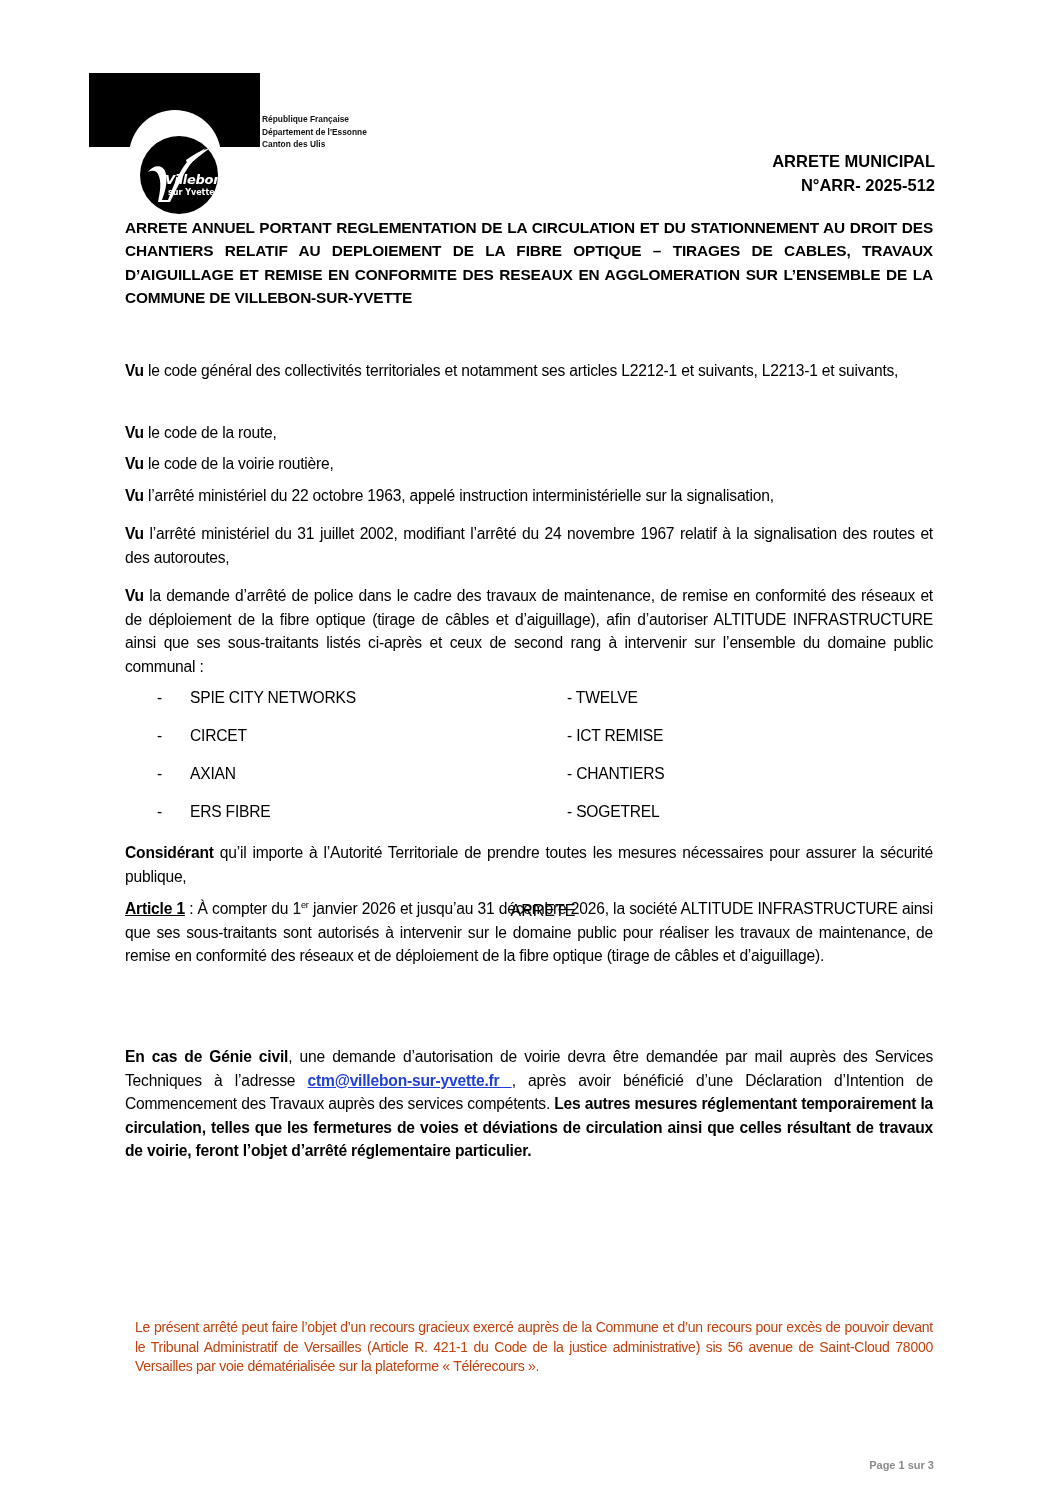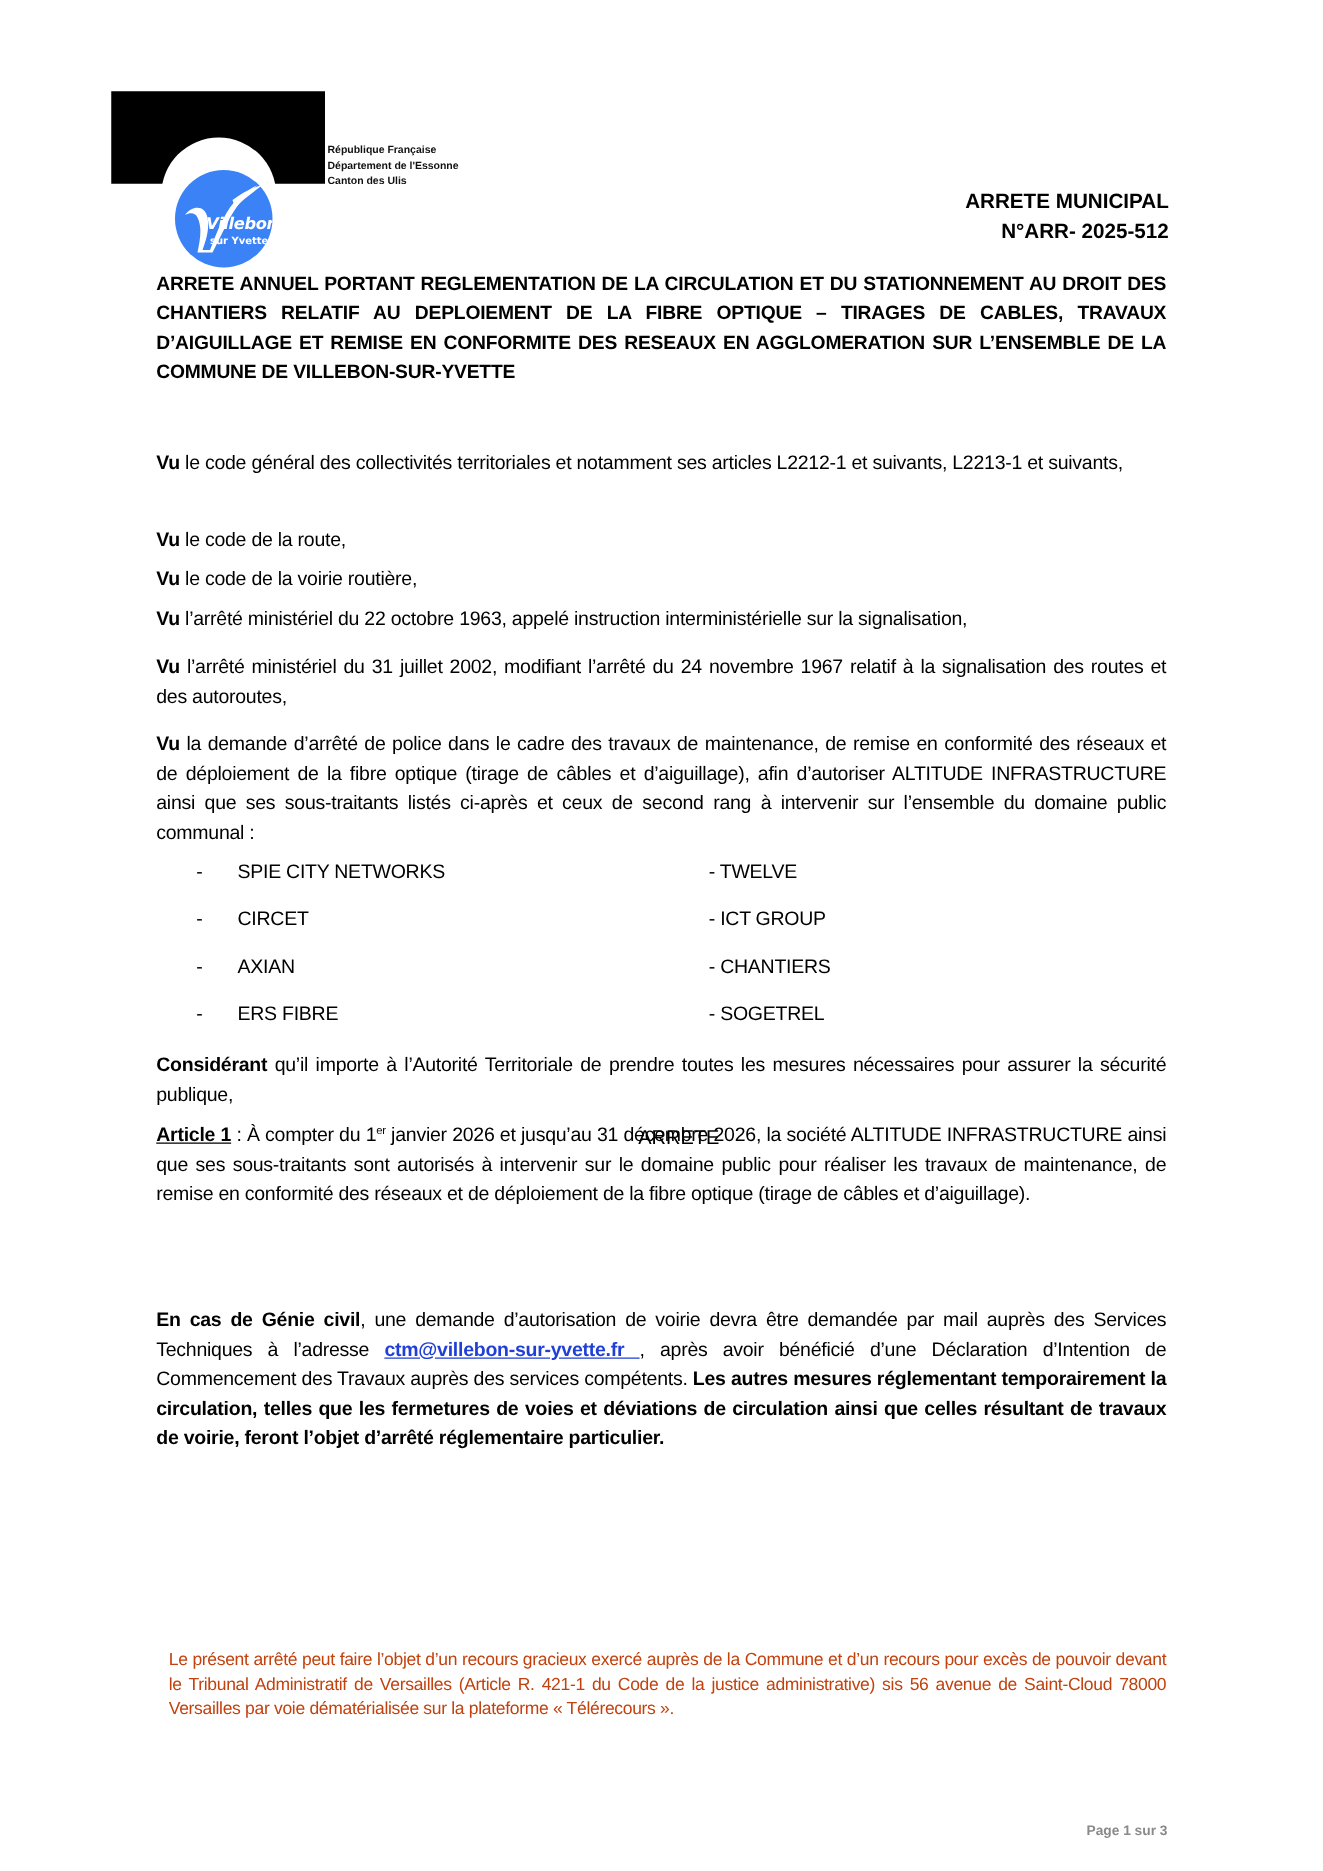--- a/index.html
+++ b/index.html
@@ -3,21 +3,21 @@
 <meta charset="utf-8">
 <style>
   html, body { margin: 0; padding: 0; background: #ffffff; }
   body { width: 1058px; height: 1497px; position: relative; overflow: hidden;
          font-family: "Liberation Sans", sans-serif; color: #000; }
   .abs { position: absolute; }
   
   #logo { left: 89px; top: 73px; width: 172px; height: 148px; }
   #logo-rect { position:absolute; left:0; top:0; width:171px; height:74px; background:#000; }
   #logo-arc { position:absolute; left:40px; top:37px; width:92px; height:92px; border-radius:50%; background:#fff; }
-  #logo-circle { position:absolute; left:51px; top:63px; width:78px; height:78px; border-radius:50%; background:#3b82f6; overflow:hidden; }
+  #logo-circle { position:absolute; left:51px; top:63px; width:78px; height:78px; border-radius:50%; background:#000000; overflow:hidden; }
   #logo-circle svg { position:absolute; left:0; top:0; }
   .logo-word { position:absolute; color:#fff; font-family:"DejaVu Sans", sans-serif; font-style: italic; font-weight:bold; }
   #logo-word1 { left: 25px; top: 36px; font-size: 13px; letter-spacing:-0.3px; }
   #logo-word2 { left: 28px; top: 52px; font-size: 8px; font-style: normal; }
 
   #authority { left: 262px; top: 113px; font-size: 8.4px; font-weight: bold; line-height: 12.5px; color:#111; }
   #authority div { white-space: nowrap; }
 
   #doc-heading { right: 123px; top: 149px; text-align: right; font-size: 16.5px; font-weight: bold; line-height: 24px; }
 
@@ -92,21 +92,21 @@
 </div>
 
 <div class="list-row" style="top:689px;">
   <span class="dash">-</span>
   <span class="col1">SPIE CITY NETWORKS</span>
   <span class="col2">- TWELVE</span>
 </div>
 <div class="list-row" style="top:727px;">
   <span class="dash">-</span>
   <span class="col1">CIRCET</span>
-  <span class="col2">- ICT GROUP</span>
+  <span class="col2">- ICT REMISE</span>
 </div>
 <div class="list-row" style="top:765px;">
   <span class="dash">-</span>
   <span class="col1">AXIAN</span>
   <span class="col2">- CHANTIERS</span>
 </div>
 <div class="list-row" style="top:803px;">
   <span class="dash">-</span>
   <span class="col1">ERS FIBRE</span>
   <span class="col2">- SOGETREL</span>

